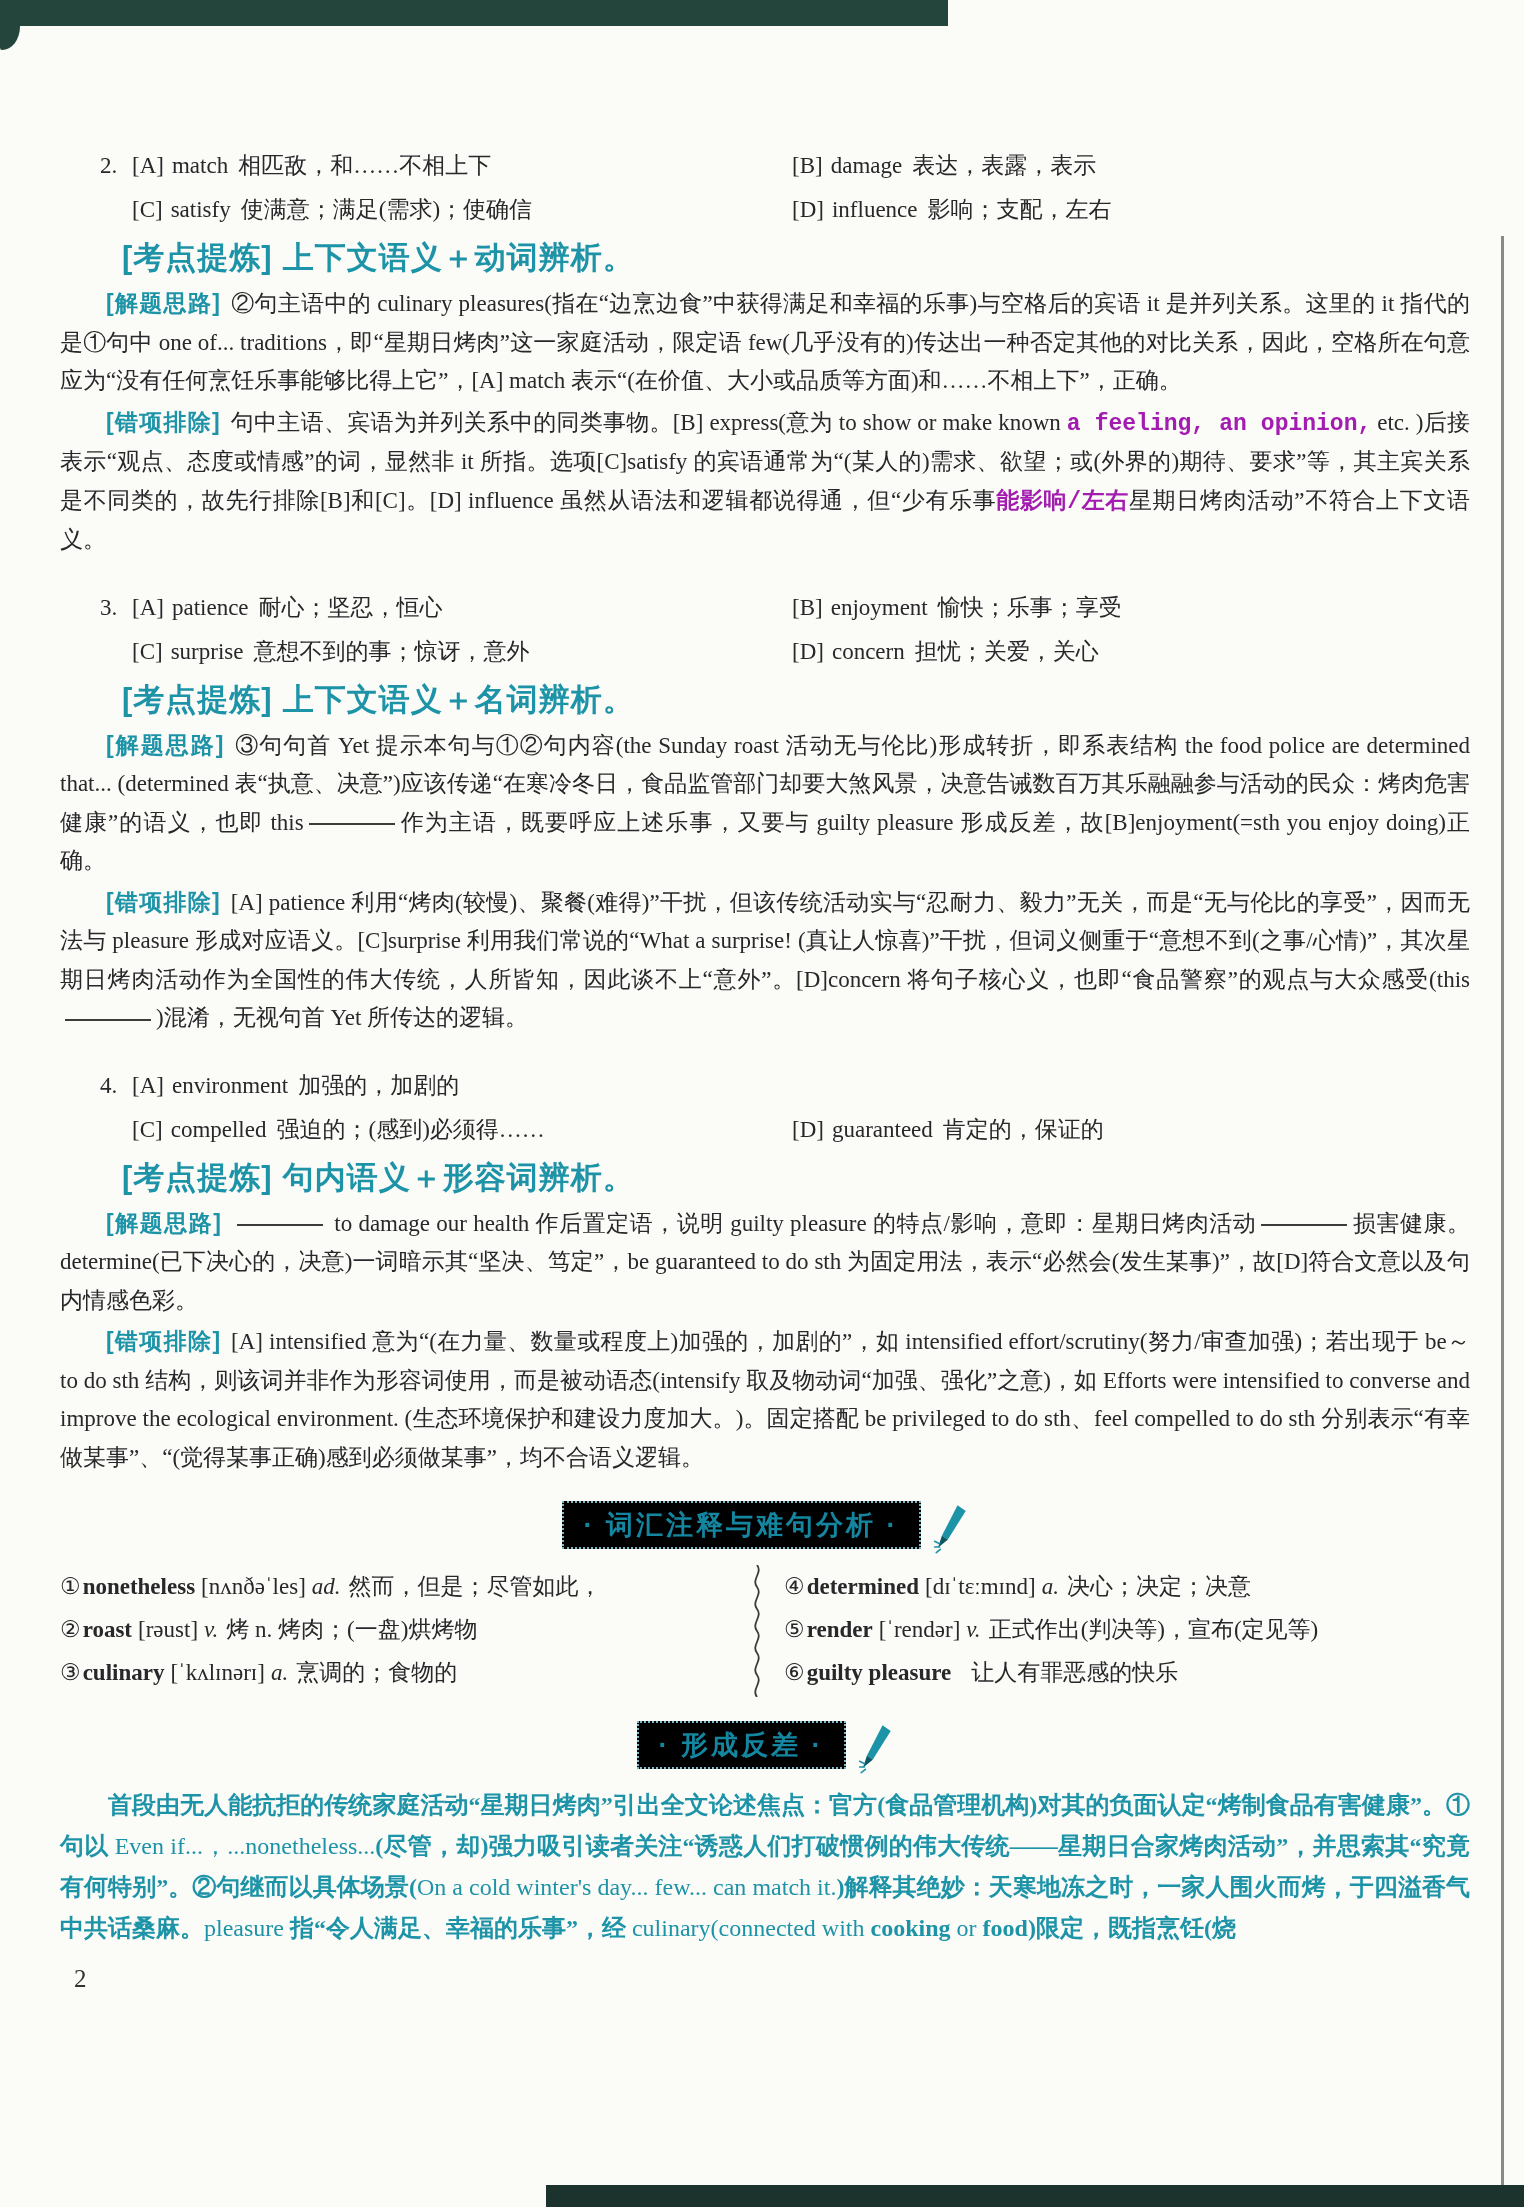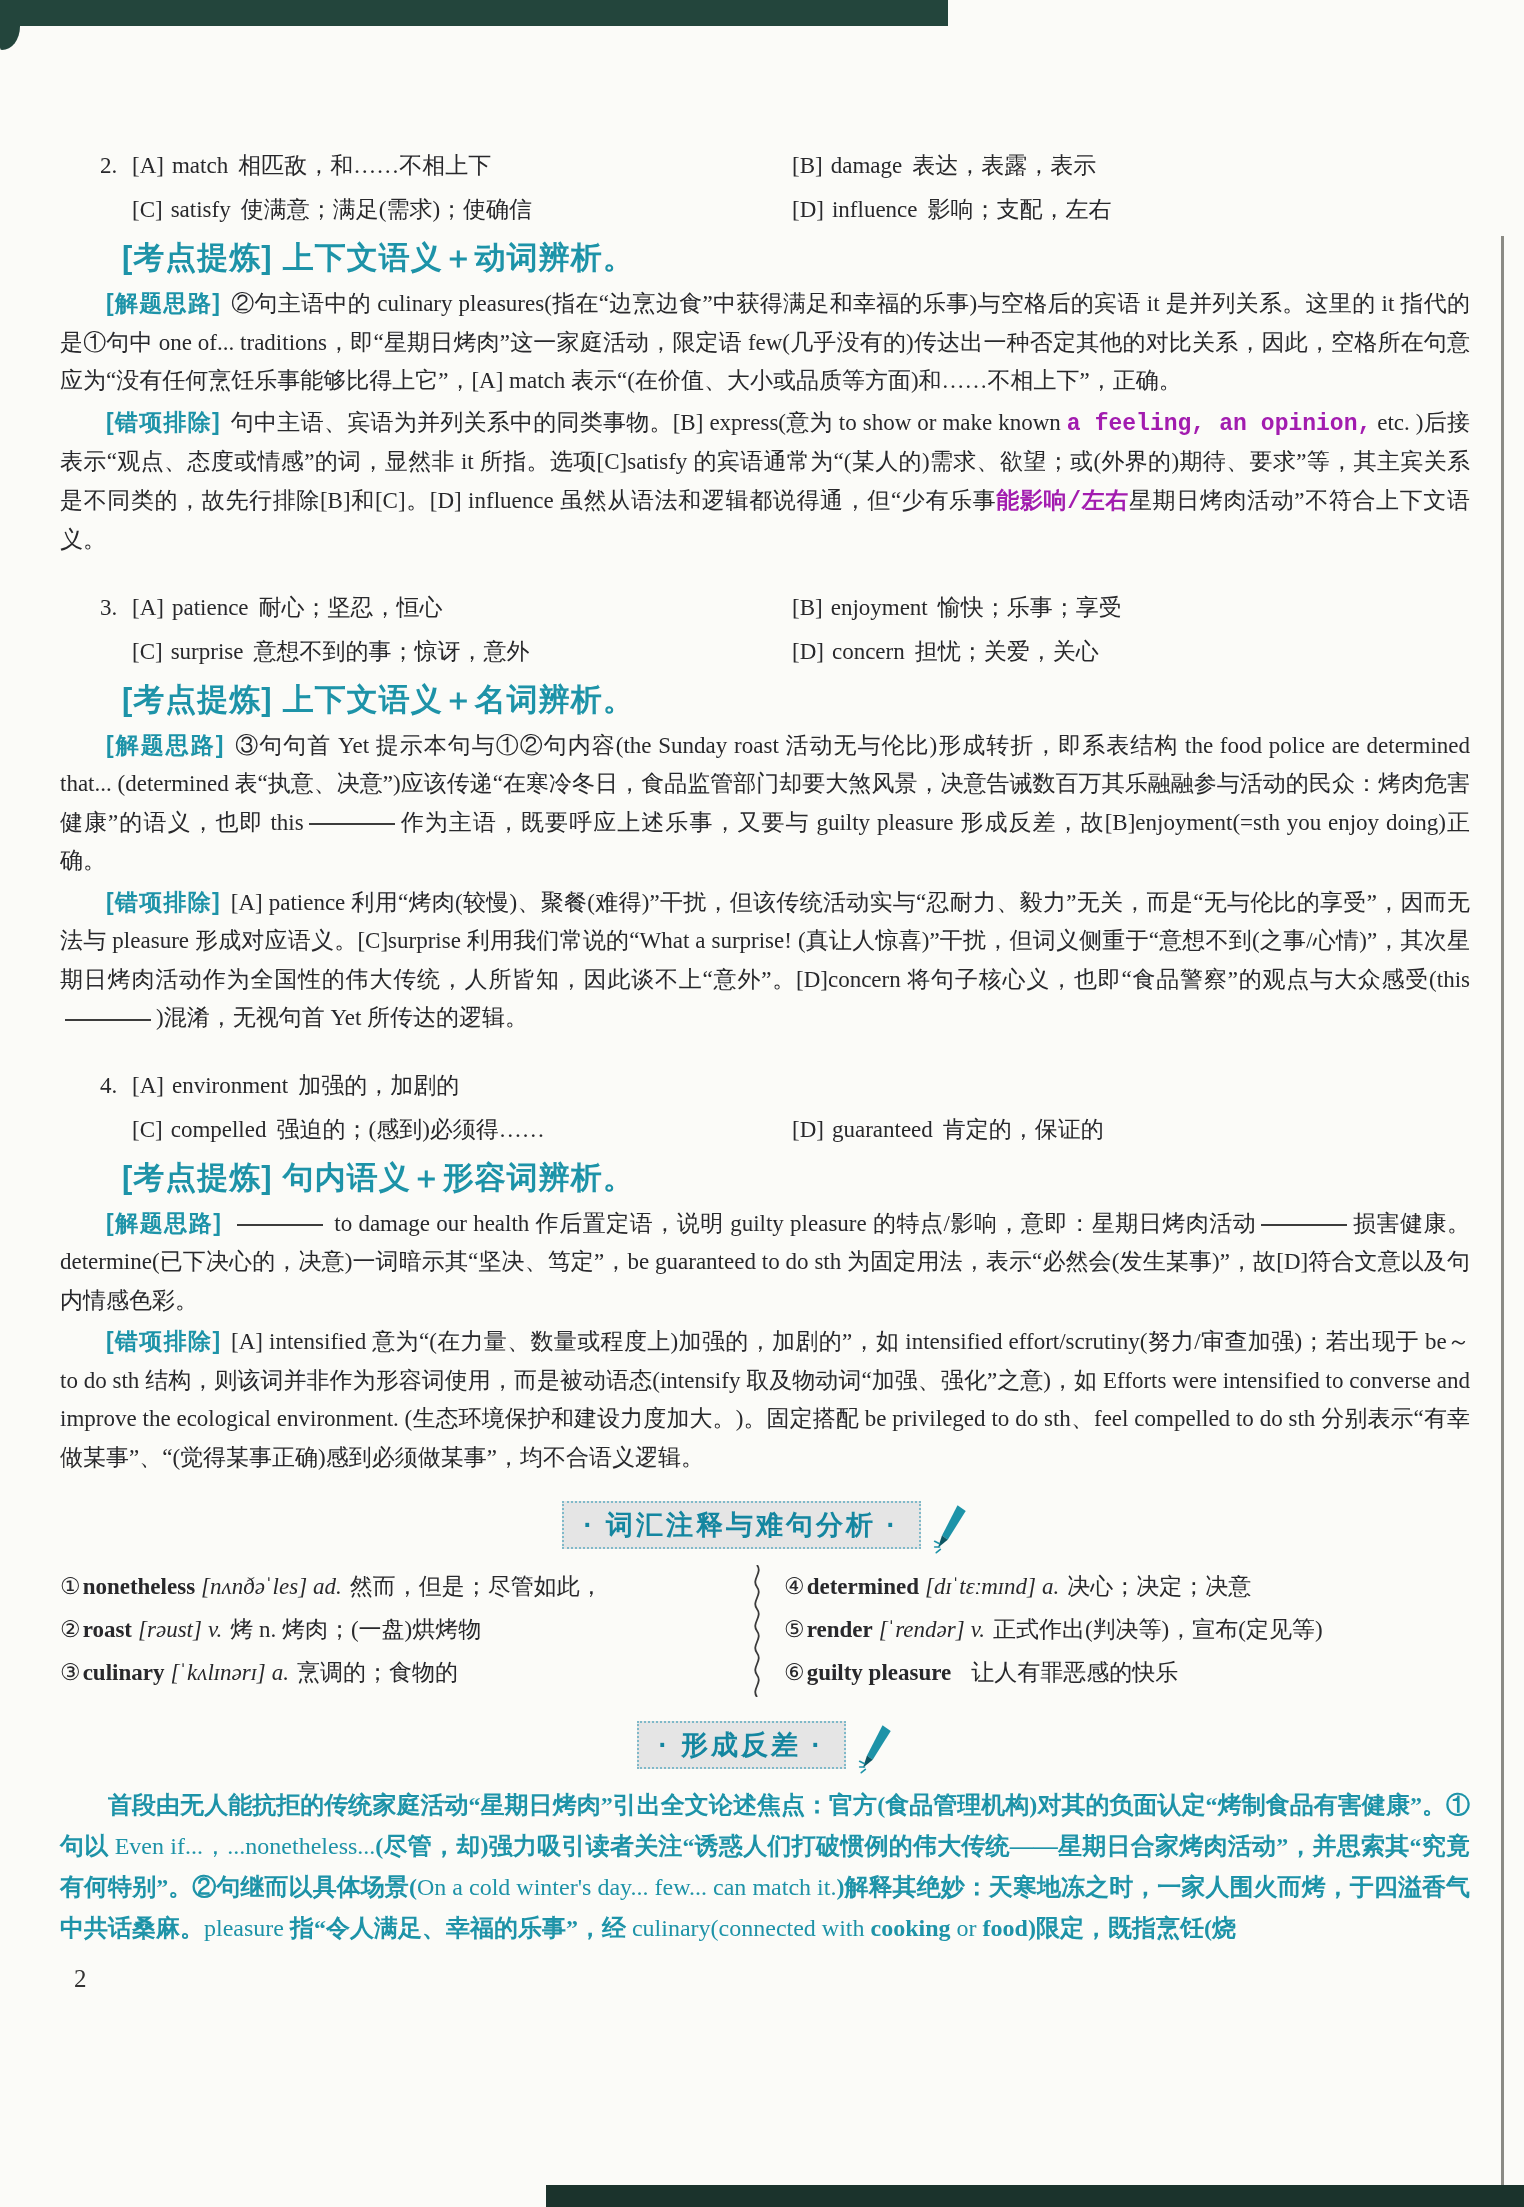--- a/index.html
+++ b/index.html
@@ -36,34 +36,34 @@
   }
   .para{
     margin:2px 0;text-indent:2em;text-align:justify;
     font-size:23px;line-height:38.5px;
   }
   .para .b{font-weight:bold;color:#a21caf;font-family:Liberation Mono, monospace;}
   .blank{display:inline-block;width:86px;border-bottom:2px solid #3c3c3c;height:0.85em;margin:0 5px;}
   
   .badge-row{display:flex;justify-content:center;align-items:center;gap:12px;margin:20px 0 12px 0;}
   .badge{
-    background:#e5e5e5;border:2px dotted #7fb9c9;padding:4px 20px;
+    background:#000000;border:2px dotted #7fb9c9;padding:4px 20px;
     font-family:"Liberation Sans","DejaVu Sans",sans-serif;
     color:#1486a0;font-weight:700;font-size:27px;letter-spacing:3px;
   }
   .pen{display:inline-block;transform:translateY(6px);}
   
   .vocab{display:flex;margin:6px 0 4px 0;}
   .vocab-col{flex:1;}
   .vocab-col.right{padding-left:16px;}
   .vocab-divider{flex:0 0 22px;display:flex;align-items:center;justify-content:center;}
   .vocab-item{font-size:23px;line-height:43px;}
   .v-num{margin-right:2px;}
   .v-word{font-weight:bold;margin-top:37px;}
-  .v-phon{margin:16px 6px;font-style:italic;}
+  .v-phon{margin:16px 6px;}
   .v-pos{font-style:italic;margin-right:8px;margin-top:28px;}
   
   .discourse{
     margin:6px 0 0 0;text-indent:2em;text-align:justify;
     font-size:24px;line-height:41px;color:#1d93a8;
   }
   .discourse .b{font-weight:700;}
   
   .page-num{margin:16px 0 0 14px;font-size:25px;color:#333;}
 </style>

